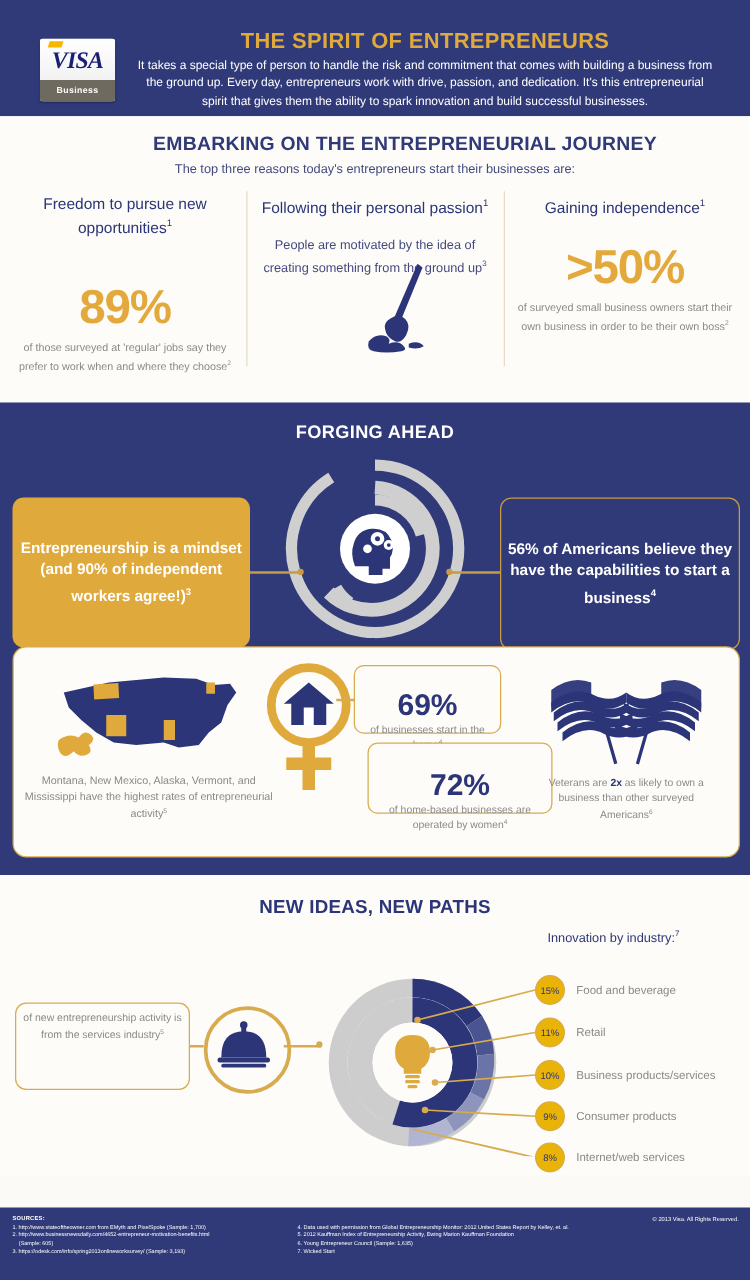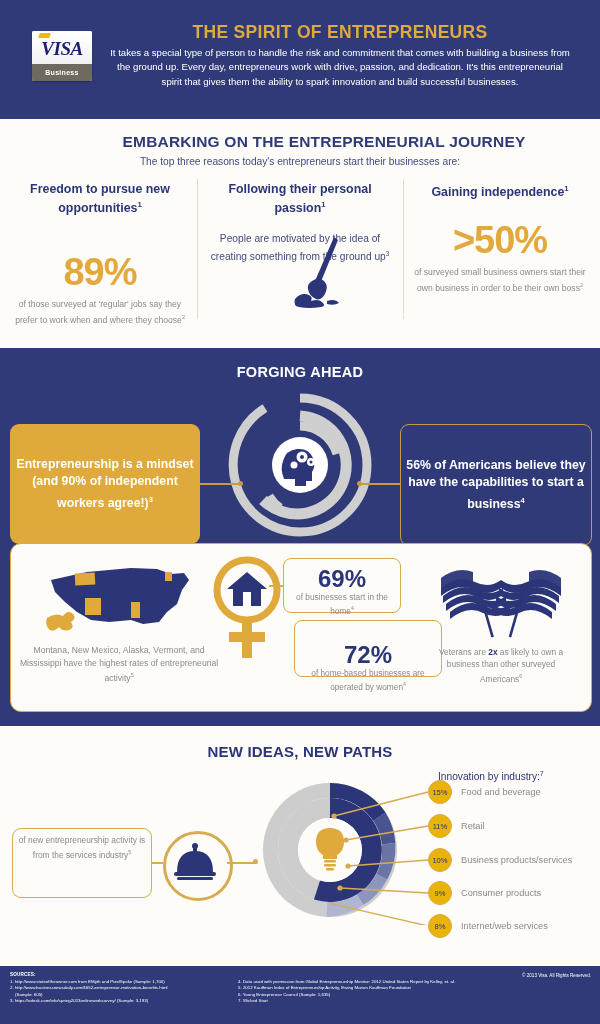--- a/index.html
+++ b/index.html
@@ -5,21 +5,21 @@
   html,body{margin:0;padding:0;}
   body{
     width:600px;height:1024px;overflow:hidden;
     font-family:"Liberation Sans",sans-serif;
     background:#fbfaf7;
     -webkit-font-smoothing:antialiased;
   }
   .page{position:relative;width:600px;height:1024px;}
 
   
-  #header{height:119px;background:#303a79;position:relative;}
+  #header{height:93px;background:#303a79;position:relative;}
   #visa-logo{
     position:absolute;left:32px;top:31px;width:60px;height:50px;
     background:#ffffff;border-radius:2px;overflow:hidden;
     box-shadow:0 1px 2px rgba(0,0,0,.25);
   }
   #visa-logo .vtop{height:33px;display:flex;align-items:center;justify-content:center;
      background:linear-gradient(#ffffff,#f2f2f2);}
   #visa-logo .vword{
     font-family:"Liberation Serif",serif;font-style:italic;font-weight:bold;
     font-size:19px;color:#1a1f71;letter-spacing:-.5px;position:relative;top:1px;
@@ -48,21 +48,21 @@
     color:#303a79;font-size:15.5px;font-weight:bold;letter-spacing:.2px;padding-left:24px;
   }
   #embark-sub{
     position:absolute;top:37px;left:0;width:100%;text-align:center;
     color:#42497e;font-size:10.2px;
   }
   .col{position:absolute;top:62px;text-align:center;}
   #col1{left:10px;width:180px;}
   #col2{left:205px;width:190px;}
   #col3{left:410px;width:180px;}
-  .col-head{color:#2b3578;font-size:12.4px;font-weight:bold;line-height:16px;}
+  .col-head{color:#2b3578;font-size:12.4px;font-weight:normal;line-height:16px;}
   .big-gold{color:#e3a93c;font-weight:bold;font-size:38px;line-height:44px;letter-spacing:-1px;}
   .col-note{color:#8a8a8a;font-size:8.6px;line-height:12.4px;margin-top:4px;}
   .col-para{color:#43497e;font-size:10.2px;line-height:14.5px;}
   .vdiv{position:absolute;top:60px;width:1px;height:140px;background:#e6ddc4;}
   #vdiv1{left:197px;}
   #vdiv2{left:403px;}
   .sup{font-size:.62em;vertical-align:super;}
 
   
   #shovel{position:absolute;left:293px;top:118px;width:60px;height:76px;}
@@ -102,21 +102,21 @@
   #map-wrap{position:absolute;left:28px;top:16px;width:160px;height:82px;}
   #map-caption{
     position:absolute;left:8px;top:100px;width:200px;text-align:center;
     color:#8a8a8a;font-size:8.6px;line-height:12.6px;
   }
   #venus{position:absolute;left:200px;top:12px;width:72px;height:108px;}
   .stat-box{
     position:absolute;border:1.6px solid #d7ab4e;border-radius:8px;
     background:#fdfcf9;text-align:center;box-sizing:border-box;
   }
-  #box69{left:272px;top:14px;width:118px;height:55px;padding-top:7px;}
+  #box69{left:272px;top:14px;width:118px;height:55px;padding-top:19px;}
   #box72{left:265px;top:76px;width:148px;height:57px;padding-top:21px;margin-left:18px;}
   .stat-num{color:#2b3578;font-weight:bold;font-size:24px;line-height:26px;}
   .stat-lbl{color:#8a8a8a;font-size:8.3px;line-height:11.4px;}
   .link-l{position:absolute;background:#d7ab4e;height:1.6px;}
   #link69{left:258px;top:41px;width:16px;}
   #flags{position:absolute;left:420px;top:18px;width:140px;height:80px;}
   #flag-cap{
     position:absolute;left:415px;top:102px;width:150px;text-align:center;
     color:#8a8a8a;font-size:8.3px;line-height:12px;
   }

